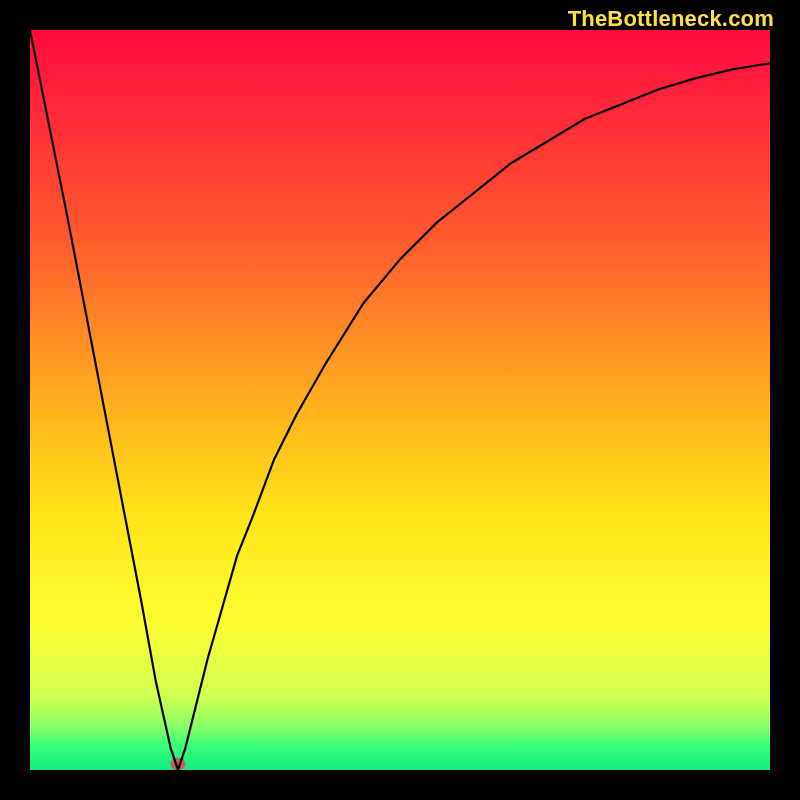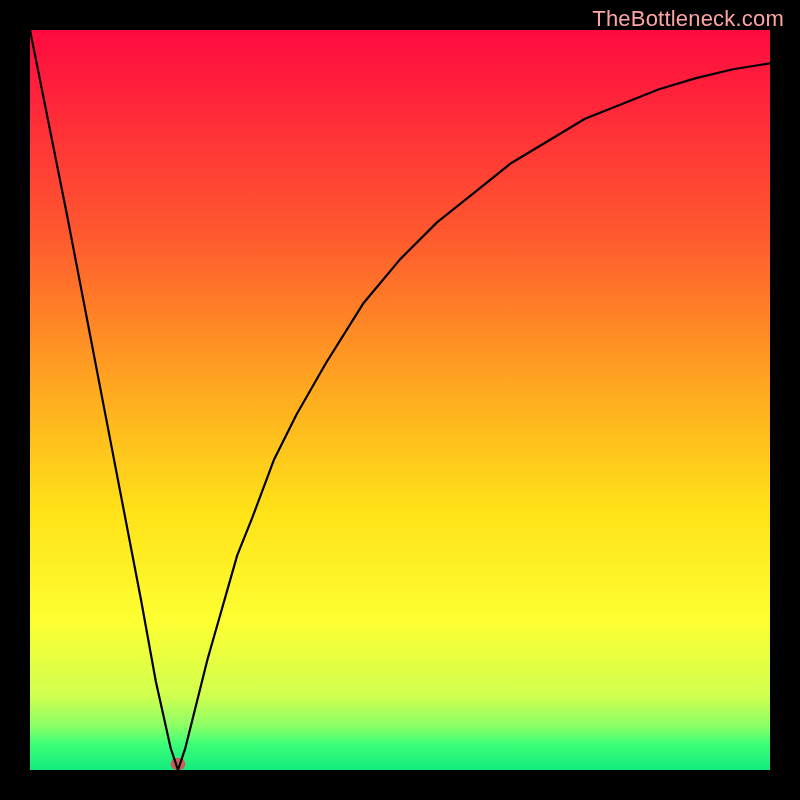--- a/index.html
+++ b/index.html
@@ -20,24 +20,24 @@
   .plot-area {
     position: absolute;
     left: 30px;
     top: 30px;
     width: 740px;
     height: 740px;
   }
   .watermark {
     position: absolute;
     top: 6px;
-    right: 16px;
-    color: #fca5a5;
+    right: 26px;
+    color: #fde047;
     font-size: 22px;
-    font-weight: 400;
+    font-weight: 700;
     letter-spacing: 0.2px;
   }
   svg {
     display: block;
   }
 </style>
 </head>
 <body>
 
 <div class="frame">

